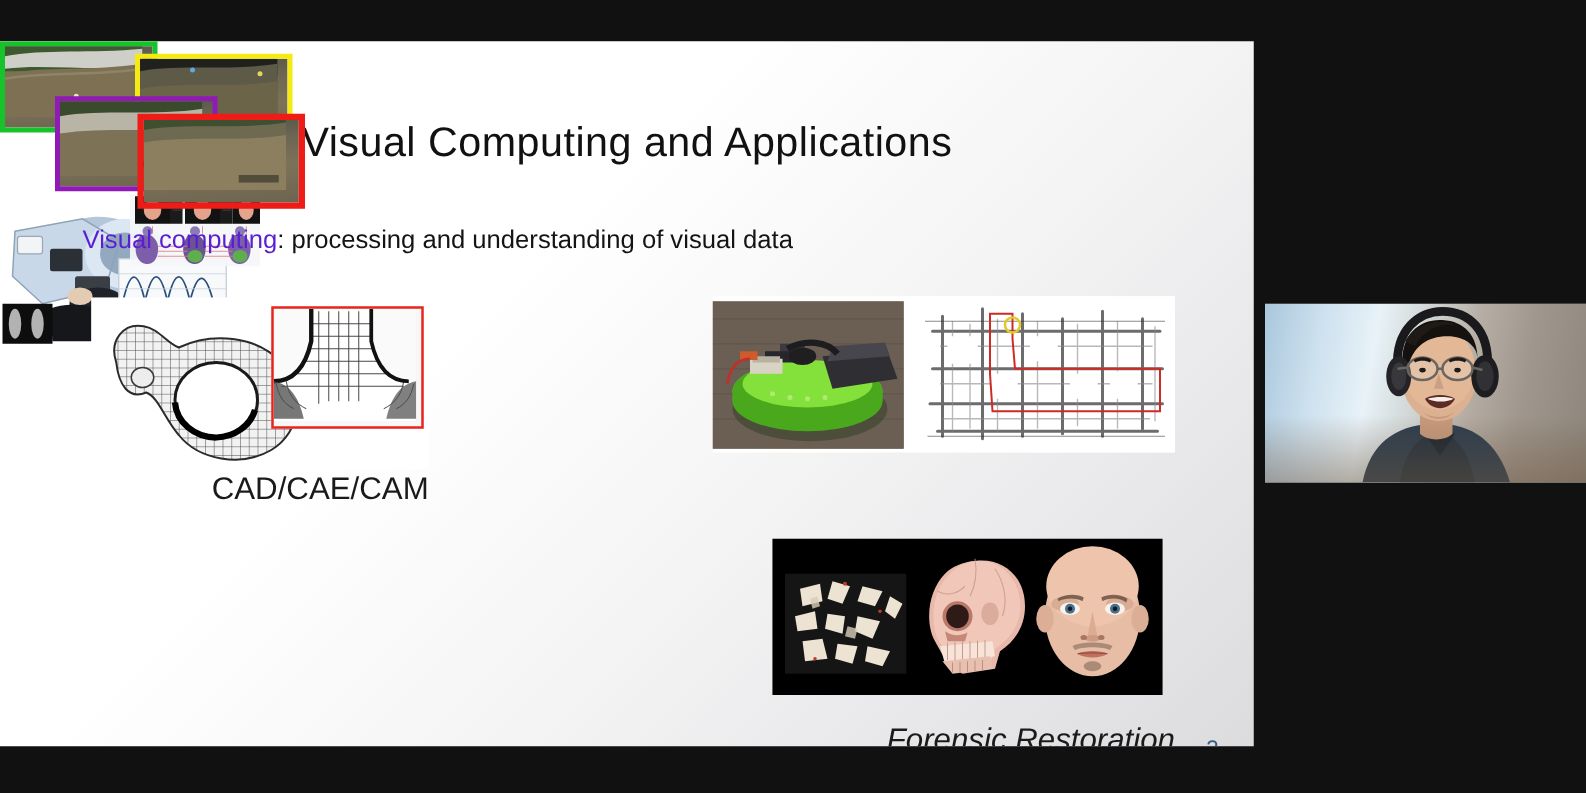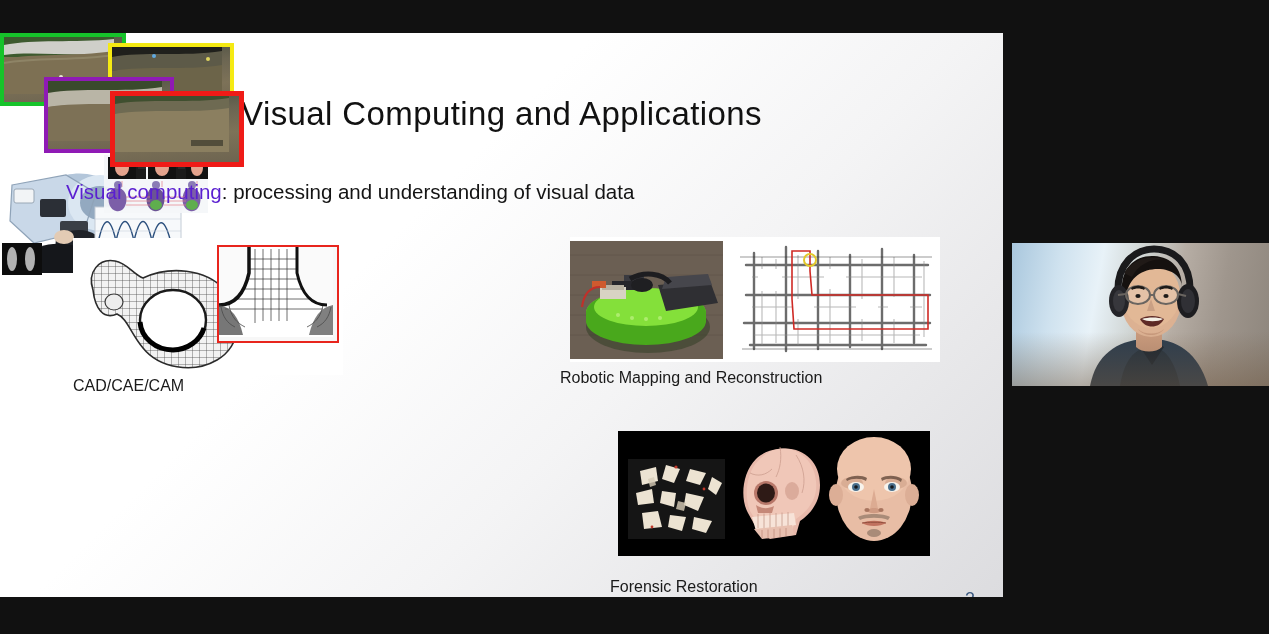--- a/index.html
+++ b/index.html
@@ -24,22 +24,22 @@
     font-size: 33px; font-weight: 300; letter-spacing: .4px;
     color: #111111; white-space: nowrap;
   }
   #subtitle-line {
     position: absolute; left: 66px; top: 147px;
     font-size: 20.5px; font-weight: 400; color: #141414; white-space: nowrap;
   }
   #subtitle-line .hl { color: #5a1fd0; font-weight: 500; }
 
   .caption {
-    position: absolute; font-size: 16px; font-weight: 400;
-    color: #1a1a1a; white-space: nowrap; text-align: left;
+    position: absolute; font-size: 25px; font-weight: 400;
+    color: #1a1a1a; white-space: nowrap; text-align: right;
   }
   .photo { position: absolute; overflow: hidden; background: #ffffff; }
 
   #slide-number {
     position: absolute; left: 955px; top: 556px; width: 30px; text-align: center;
     font-size: 18px; color: #3c5a80; font-weight: 400;
   }
 
   
   #photo-cad { left: 73px; top: 205px; width: 270px; height: 137px; }
@@ -192,21 +192,20 @@
             <rect x="92" y="32" width="22" height="20"></rect>
           </g>
           <g stroke="#2e2e2e" stroke-width="0.9" opacity=".55" fill="none">
             <path d="M10 112 H200 M8 20 H200"></path>
           </g>
           <path d="M60 22 L60 14 L78 14 L78 34 L80 58 L196 58 L196 92 L62 92 L60 62 Z" fill="none" stroke="#cf2a25" stroke-width="1.6"></path>
           <circle cx="78" cy="23" r="6" fill="none" stroke="#e3c82a" stroke-width="2"></circle>
         </svg>
       </div>
     </div>
-    <div class="caption" style="left:560px; top:336px; width:390px;">Robotic Mapping and Reconstruction</div>
 
     <div id="photo-disaster">
       <div class="flood" style="left:0px; top:0px; width:118px; height:65px; border:4px solid #16c32a;">
         <svg width="110" height="57" viewBox="0 0 110 57">
           <rect width="110" height="57" fill="#7b7254"></rect>
           <path d="M0 0 H110 V20 H0 Z" fill="#3d5a2e"></path>
           <path d="M0 8 C30 2 70 6 110 2 L110 16 C70 20 30 14 0 18 Z" fill="#cfcfc9"></path>
           <path d="M0 22 C30 16 70 20 110 14 L110 57 H0 Z" fill="#7d7053"></path>
           <path d="M0 26 C34 20 72 24 110 18" fill="none" stroke="#8e8466" stroke-width="2"></path>
           <circle cx="57" cy="40" r="2" fill="#e8e4d2"></circle>
@@ -391,21 +390,21 @@
           <ellipse cx="51" cy="71" rx="2.6" ry="2" fill="#a8755f"></ellipse>
           <path d="M32 84 C38 81 50 81 56 84 C50 88 38 88 32 84 Z" fill="#c0715e"></path>
           <path d="M32 84 C38 83 50 83 56 84" stroke="#93503f" stroke-width="1" fill="none"></path>
           <g fill="#6b5a4c" opacity=".5">
             <path d="M28 78 C34 74 54 74 60 78 L58 81 C52 78 36 78 30 81 Z"></path>
             <ellipse cx="44" cy="94" rx="7" ry="4"></ellipse>
           </g>
         </g>
       </svg>
     </div>
-    <div class="caption" style="left:610px; top:545px; width:330px;">Forensic Restoration</div>
+    <div class="caption" style="left:610px; top:545px; width:330px;font-style:italic;">Forensic Restoration</div>
 
     <div id="slide-number">3</div>
   </div>
 
   <div id="webcam">
     <div id="webcam-bg"></div>
     <svg width="257" height="143" viewBox="0 0 257 143" style="position:absolute;left:0;top:0;">
 
       <path d="M78 143 C84 112 104 98 132 96 C162 94 186 108 196 143 Z" fill="#2c3d4e"></path>
       <path d="M108 143 C112 118 122 106 136 104 C150 102 162 114 168 143 Z" fill="#24323f"></path>

